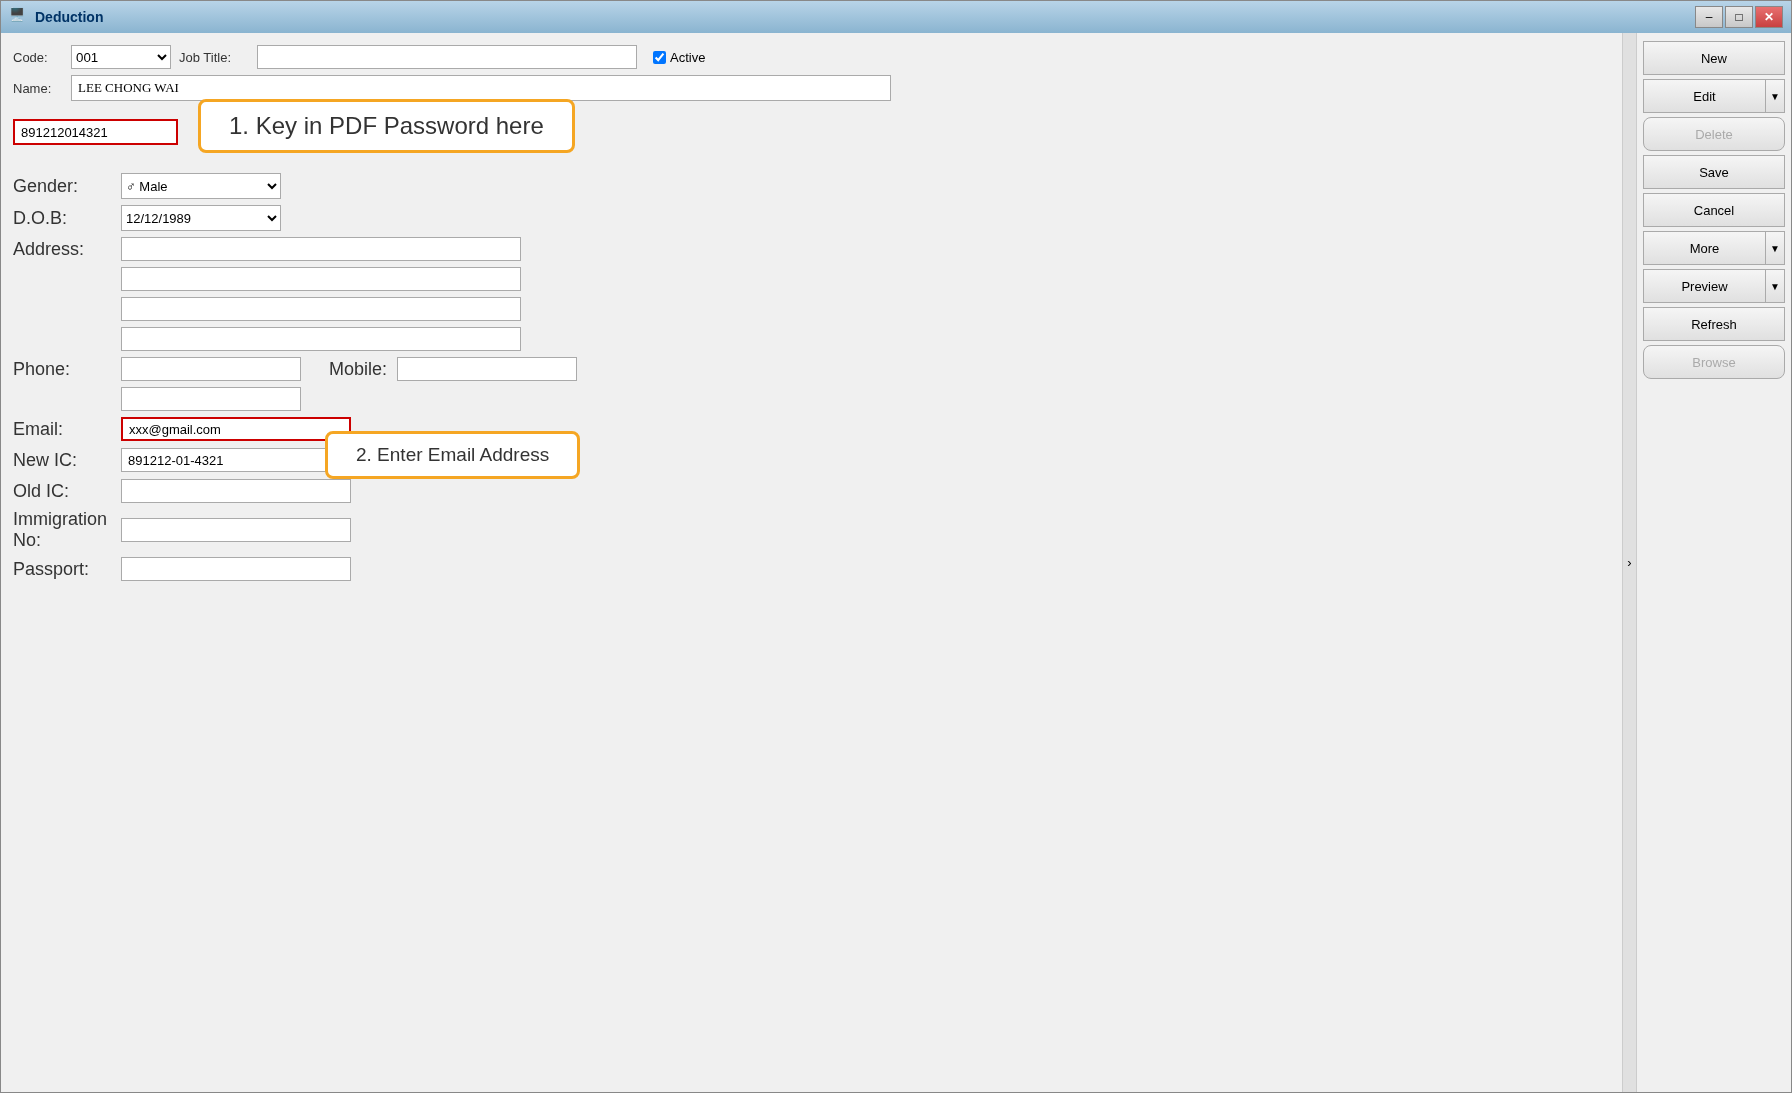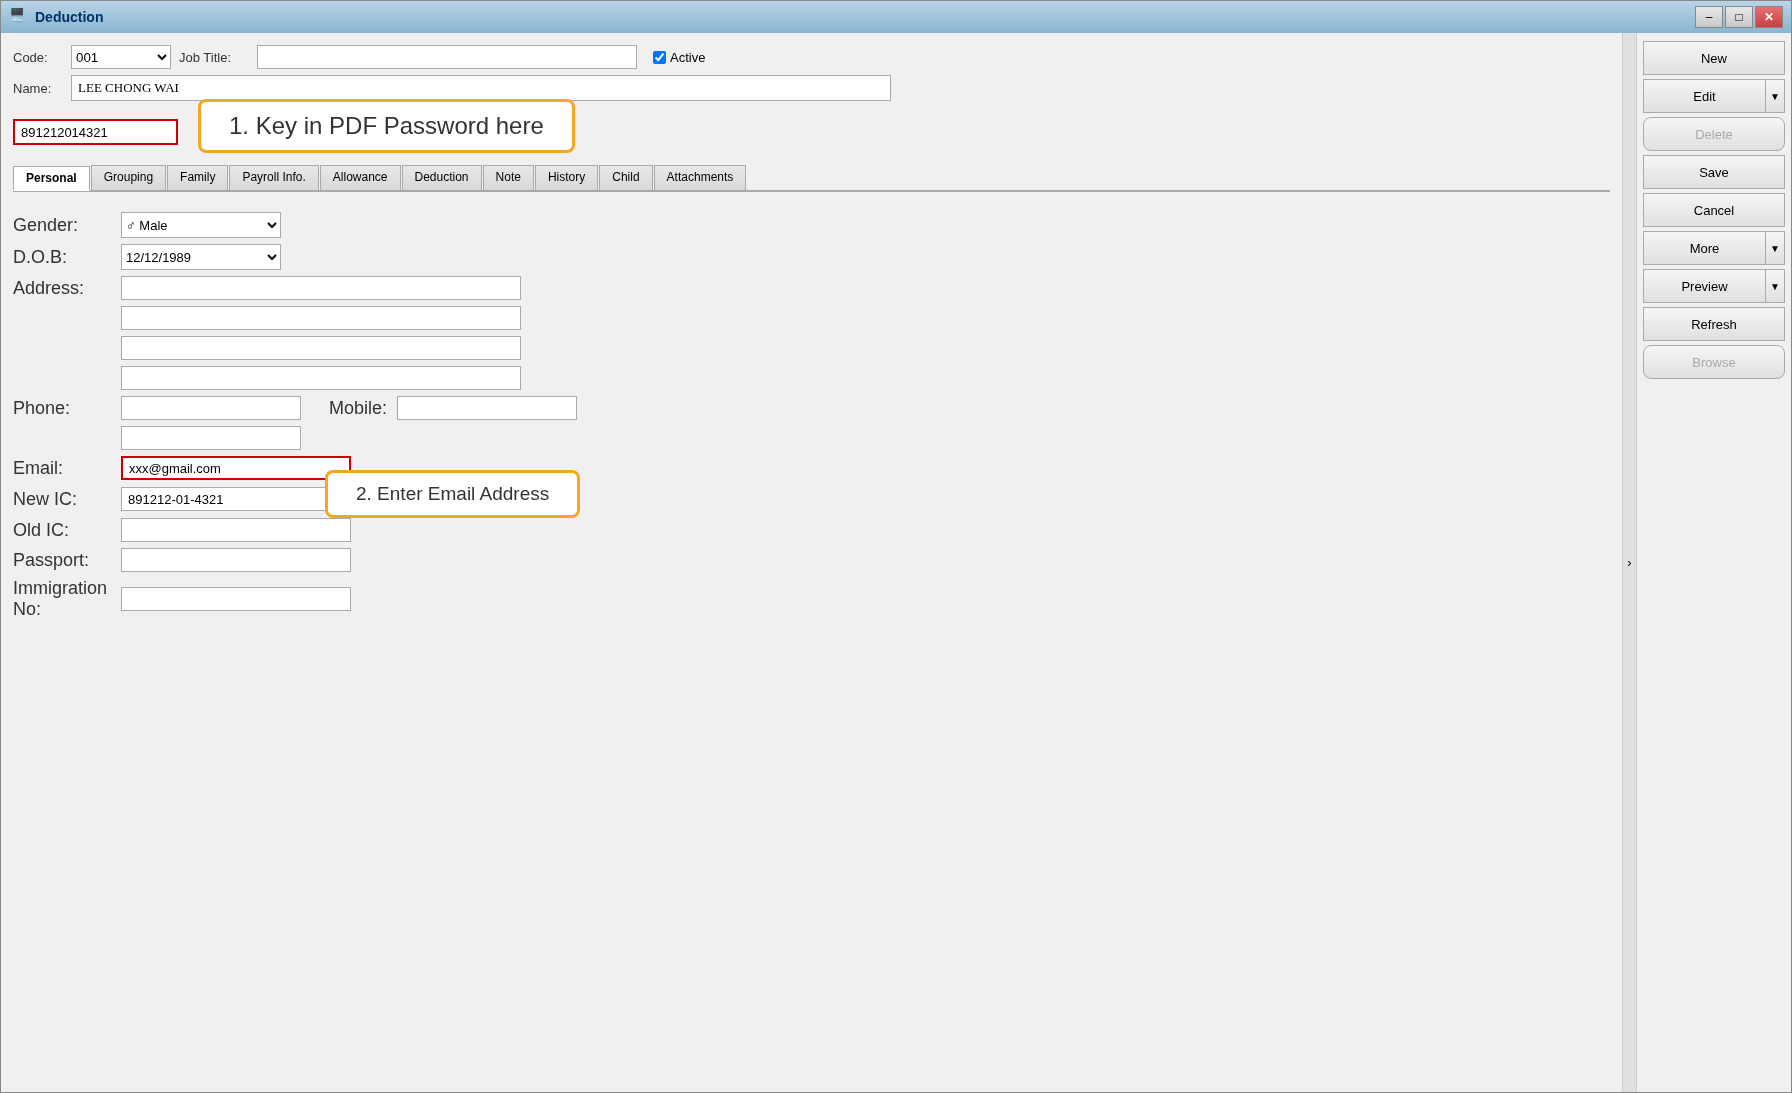--- a/index.html
+++ b/index.html
@@ -331,32 +331,20 @@
         <input class="name-input" type="text" value="LEE CHONG WAI" style="">
       </div>
 
       <div class="pdf-password-row" style="margin-left:0; margin-bottom:8px; height:50px;">
         <input class="pdf-password-input" type="text" value="891212014321" style="">
         <div class="callout-box callout-box-1">
           <span>1. Key in PDF Password here</span>
         </div>
       </div>
 
-      <div class="tabs-row">
-        <div class="tab active">Personal</div>
-        <div class="tab">Grouping</div>
-        <div class="tab">Family</div>
-        <div class="tab">Payroll Info.</div>
-        <div class="tab">Allowance</div>
-        <div class="tab">Deduction</div>
-        <div class="tab">Note</div>
-        <div class="tab">History</div>
-        <div class="tab">Child</div>
-        <div class="tab">Attachments</div>
-      </div>
 
       <div class="form-section">
 
         <div class="form-row">
           <span class="form-label">Gender:</span>
           <select class="gender-select">
             <option>♂ Male</option>
             <option>♀ Female</option>
           </select>
         </div>
@@ -413,27 +401,27 @@
           <input class="form-input newic-input" type="text" value="891212-01-4321" style="">
           <button class="change-pwd-btn" style="margin-left:20px;">Change Password</button>
         </div>
 
         <div class="form-row">
           <span class="form-label">Old IC:</span>
           <input class="form-input oldic-input" type="text" value="" style="">
         </div>
 
         <div class="form-row">
+          <span class="form-label">Immigration No:</span>
+          <input class="form-input immig-input" type="text" value="" style="">
+        </div>
+
+        <div class="form-row">
           <span class="form-label">Passport:</span>
           <input class="form-input passport-input" type="text" value="" style="">
-        </div>
-
-        <div class="form-row">
-          <span class="form-label">Immigration No:</span>
-          <input class="form-input immig-input" type="text" value="" style="">
         </div>
 
       </div>
     </div>
 
     <div style="width:14px; background:#e0e0e0; display:flex; align-items:center; justify-content:center; cursor:pointer; border-left:1px solid #ccc;">
       <span>›</span>
     </div>
 
     <div class="sidebar">

